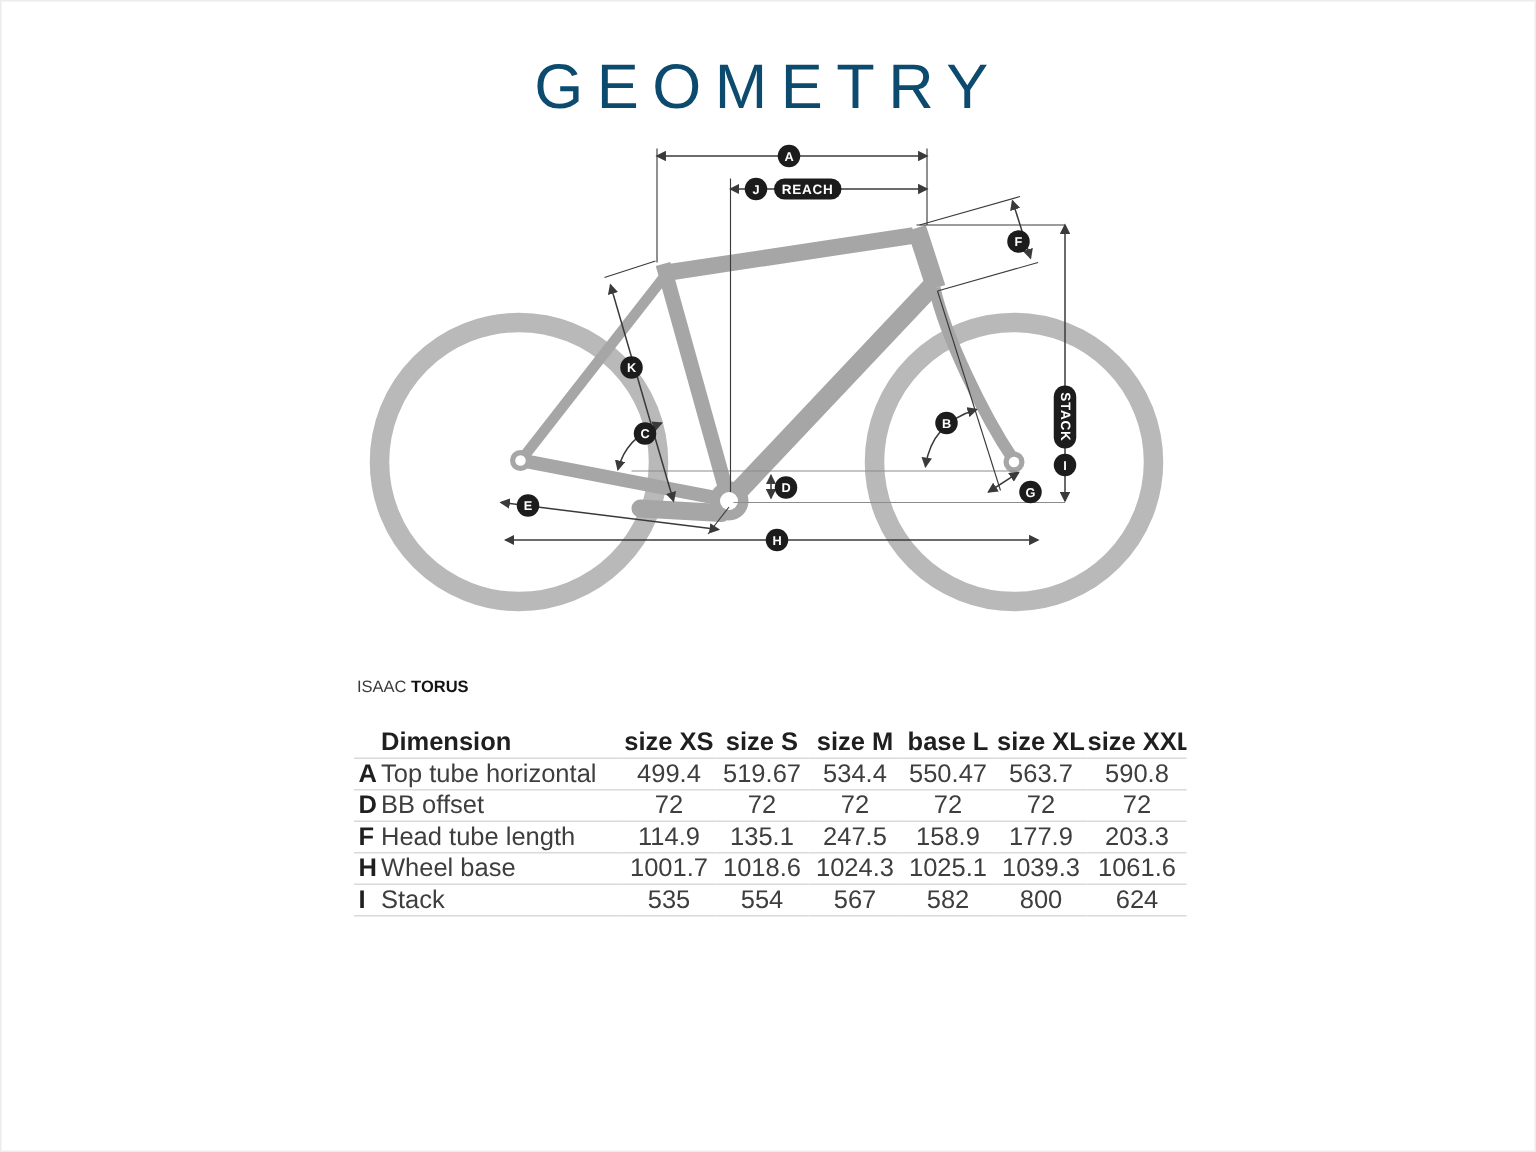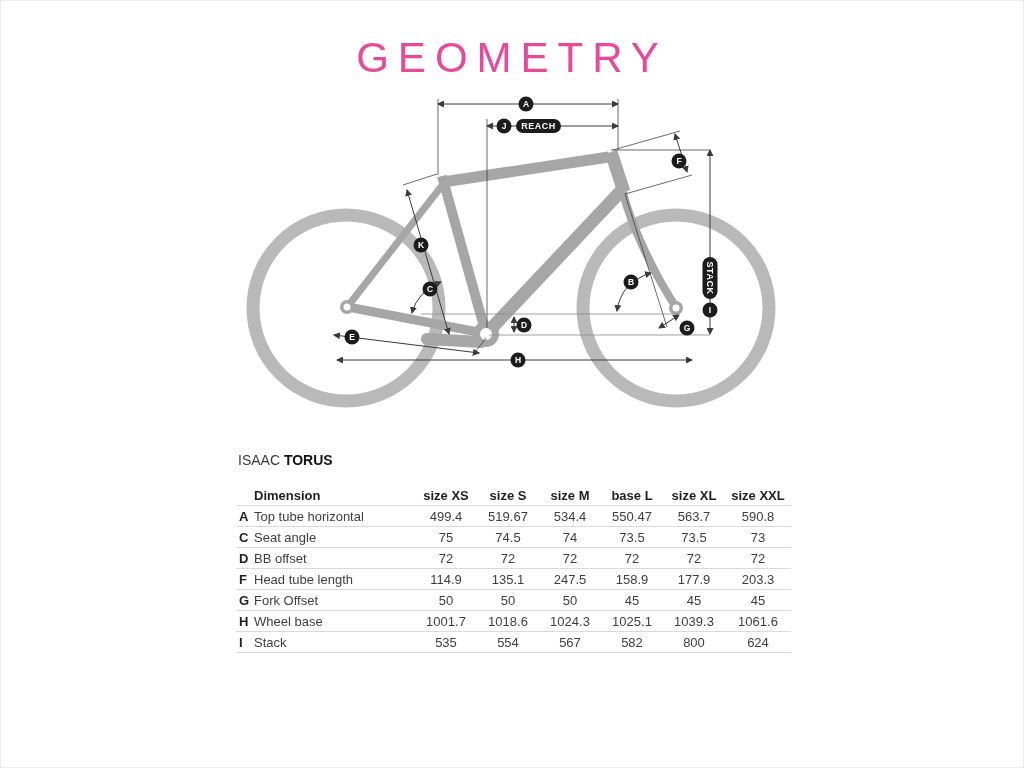--- a/index.html
+++ b/index.html
@@ -4,45 +4,45 @@
 <style>
   html,body{margin:0;padding:0;}
   body{
     width:1024px;height:768px;background:#ffffff;overflow:hidden;
     font-family:"Liberation Sans", sans-serif;position:relative;
   }
   .page{position:absolute;inset:0;border:1px solid #ececec;}
 
   .title{
     position:absolute;top:33px;left:0;width:100%;text-align:center;
-    font-size:42px;font-weight:400;letter-spacing:9px;color:#ec4899;
+    font-size:42px;font-weight:400;letter-spacing:9px;color:#0c4a6e;
   }
 
   .diagram{position:absolute;left:230px;top:85px;width:560px;height:345px;}
 
   
   .wheel{fill:none;stroke:#b9b9b9;stroke-width:13px;}
   .frame{stroke:#a6a6a6;fill:none;}
   .dimline{stroke:#3a3a3a;stroke-width:1;fill:none;}
   .extline{stroke:#3a3a3a;stroke-width:0.75;fill:none;}
   .refline{stroke:#8c8c8c;stroke-width:0.8;fill:none;}
   .badge circle{fill:#1c1c1c;}
   .badge text{fill:#ffffff;font:bold 8.5px "Liberation Sans",sans-serif;text-anchor:middle;}
   .pill rect{fill:#1c1c1c;}
   .pill text{fill:#ffffff;font:bold 9px "Liberation Sans",sans-serif;text-anchor:middle;letter-spacing:0.5px;}
 
   .model-heading{
-    position:absolute;left:237px;top:451px;font-size:14px;color:#3a3a3a;
+    position:absolute;left:237px;top:451px;font-size:11px;color:#3a3a3a;
   }
   .model-heading b{color:#141414;font-weight:700;}
 
   .geo-table{
     position:absolute;left:235px;top:484px;width:555px;
     border-collapse:collapse;table-layout:fixed;
-    font-size:13px;color:#3e3e3e;
+    font-size:17px;color:#3e3e3e;
   }
   .geo-table col.c-dim{width:179px;}
   .geo-table col.c-val{width:62px;}
   .geo-table col.c-last{width:66px;}
   .geo-table th,.geo-table td{
     border-bottom:1px solid #dadada;height:20px;padding:0;
     text-align:center;font-weight:normal;white-space:nowrap;overflow:hidden;
   }
   .geo-table th{font-weight:700;color:#1f1f1f;}
   .geo-table .dim{text-align:left;padding-left:3px;}
@@ -204,56 +204,38 @@
       <tr>
         <td class="dim"><b>A</b><span>Top tube horizontal</span></td>
         <td>499.4</td>
         <td>519.67</td>
         <td>534.4</td>
         <td>550.47</td>
         <td>563.7</td>
         <td>590.8</td>
       </tr>
       <tr>
-        <td class="dim"><b>C</b><span>Seat angle</span></td>
-        <td>75</td>
-        <td>74.5</td>
-        <td>74</td>
-        <td>73.5</td>
-        <td>73.5</td>
-        <td>73</td>
-      </tr>
-      <tr>
         <td class="dim"><b>D</b><span>BB offset</span></td>
         <td>72</td>
         <td>72</td>
         <td>72</td>
         <td>72</td>
         <td>72</td>
         <td>72</td>
       </tr>
       <tr>
         <td class="dim"><b>F</b><span>Head tube length</span></td>
         <td>114.9</td>
         <td>135.1</td>
         <td>247.5</td>
         <td>158.9</td>
         <td>177.9</td>
         <td>203.3</td>
       </tr>
       <tr>
-        <td class="dim"><b>G</b><span>Fork Offset</span></td>
-        <td>50</td>
-        <td>50</td>
-        <td>50</td>
-        <td>45</td>
-        <td>45</td>
-        <td>45</td>
-      </tr>
-      <tr>
         <td class="dim"><b>H</b><span>Wheel base</span></td>
         <td>1001.7</td>
         <td>1018.6</td>
         <td>1024.3</td>
         <td>1025.1</td>
         <td>1039.3</td>
         <td>1061.6</td>
       </tr>
       <tr>
         <td class="dim"><b>I</b><span>Stack</span></td>

